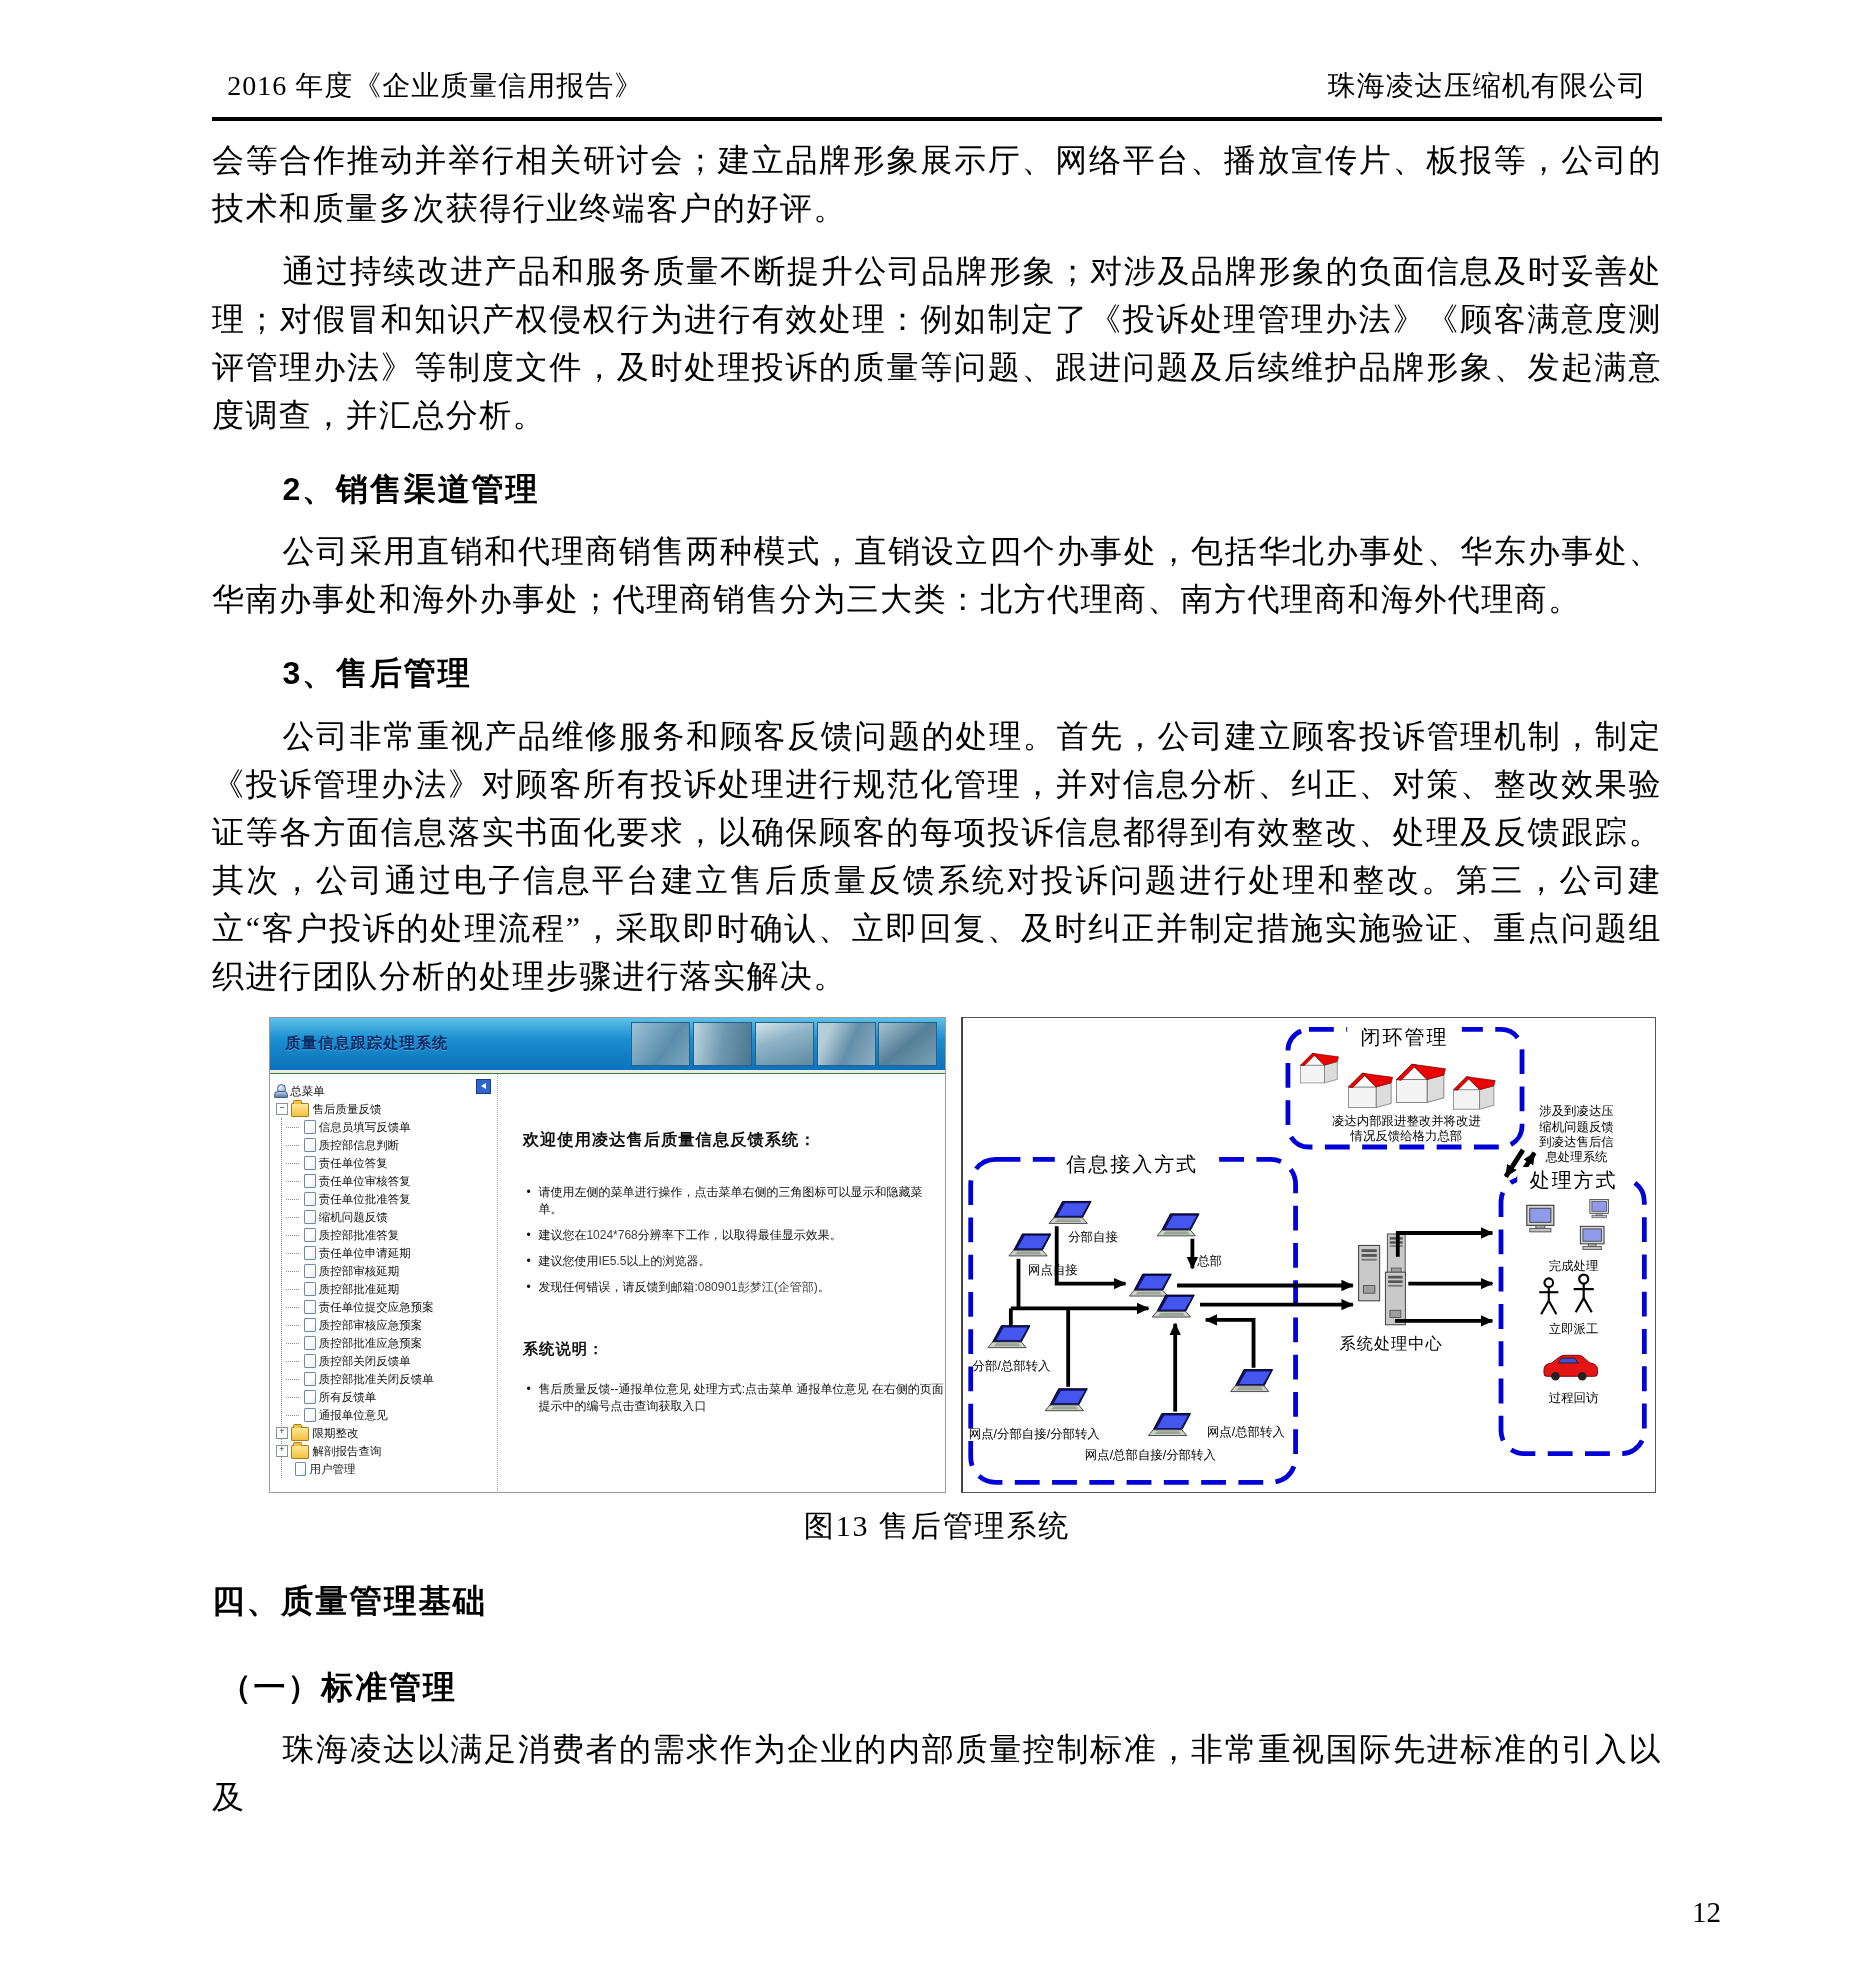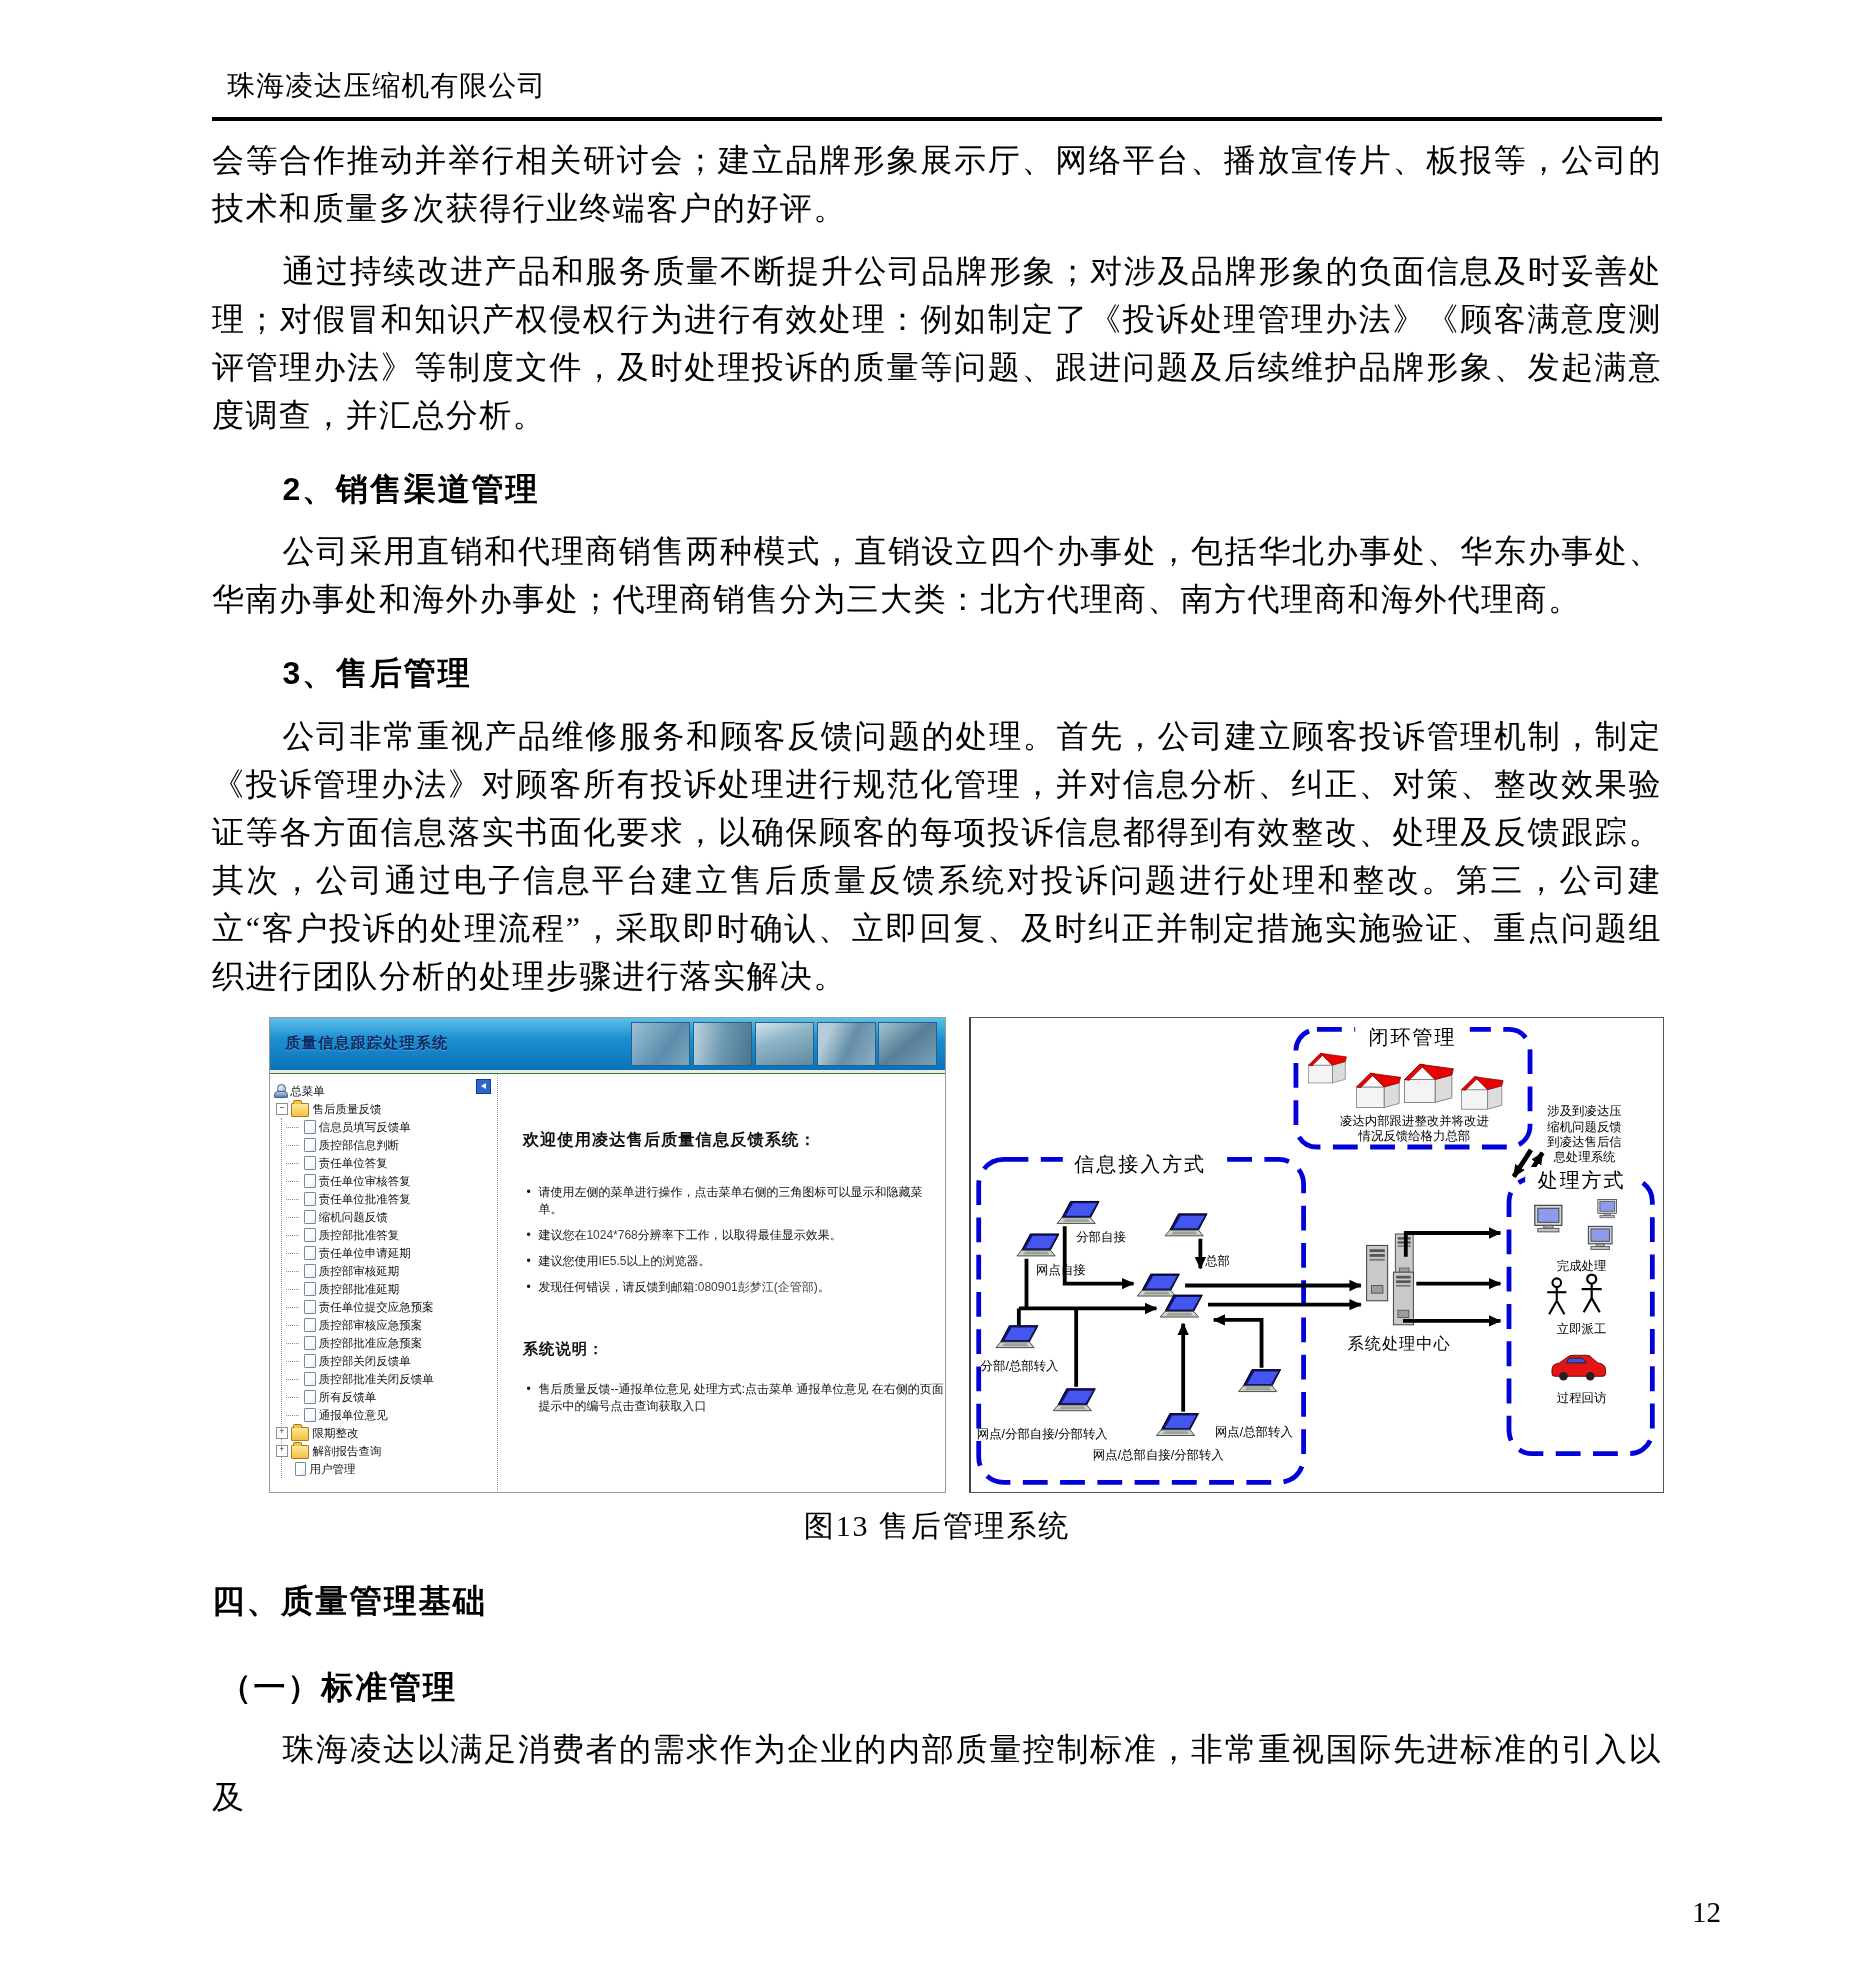--- a/index.html
+++ b/index.html
@@ -71,38 +71,39 @@
   .main{flex:1;border-left:1px dotted #8fa0b4;padding:55px 11.5px 0 25px;position:relative;
     overflow:hidden;color:#111;}
   .welcome{font-size:16.3px;font-weight:bold;letter-spacing:1px;margin:0 0 32.5px 0;}
   .blist{display:flex;flex-direction:column;gap:8.6px;font-size:12px;width:421px;line-height:1.45;}
   .bullet{display:flex;}
   .bdot{flex:none;margin:0 7.6px 0 3.8px;}
   .blink{color:#404040;}
   .sys-title{font-size:15.3px;font-weight:bold;letter-spacing:1px;margin:42px 0 21px 0;}
   
   .diagram{width:695px;height:476px;border:1.9px solid #555;border-left:2.9px solid #444;
-    margin-left:23px;background:#fff;flex:none;box-sizing:border-box;
+    margin-left:15px;background:#fff;flex:none;box-sizing:border-box;
     font-family:"Liberation Sans","DejaVu Sans",sans-serif;}
   .diagram svg{display:block;}
   text{fill:#000;}
   .dash-box{fill:none;stroke:#0202d8;stroke-width:5;stroke-dasharray:26 13;}
   .dgm-title{font-size:21px;font-family:"Liberation Serif","DejaVu Serif",serif;letter-spacing:2px;}
   .dgm-label{font-size:13px;}
   .dgm-label-lg{font-size:17px;letter-spacing:1px;}
   .net{stroke:#000;stroke-width:4;fill:none;}
   .net2{stroke:#000;stroke-width:5;fill:none;}
 </style>
 </head>
 <body>
 
 <div class="page">
   <div class="content">
 
     <div class="doc-header">
+      <span>2016 年度《企业质量信用报告》</span>
       <span>珠海凌达压缩机有限公司</span>
     </div>
 
     <p class="para">会等合作推动并举行相关研讨会；建立品牌形象展示厅、网络平台、播放宣传片、板报等，公司的技术和质量多次获得行业终端客户的好评。</p>
     <p class="para indent">通过持续改进产品和服务质量不断提升公司品牌形象；对涉及品牌形象的负面信息及时妥善处理；对假冒和知识产权侵权行为进行有效处理：例如制定了《投诉处理管理办法》《顾客满意度测评管理办法》等制度文件，及时处理投诉的质量等问题、跟进问题及后续维护品牌形象、发起满意度调查，并汇总分析。</p>
 
     <div class="h-num">2、销售渠道管理</div>
     <p class="para indent">公司采用直销和代理商销售两种模式，直销设立四个办事处，包括华北办事处、华东办事处、华南办事处和海外办事处；代理商销售分为三大类：北方代理商、南方代理商和海外代理商。</p>
 
     <div class="h-num">3、售后管理</div>

